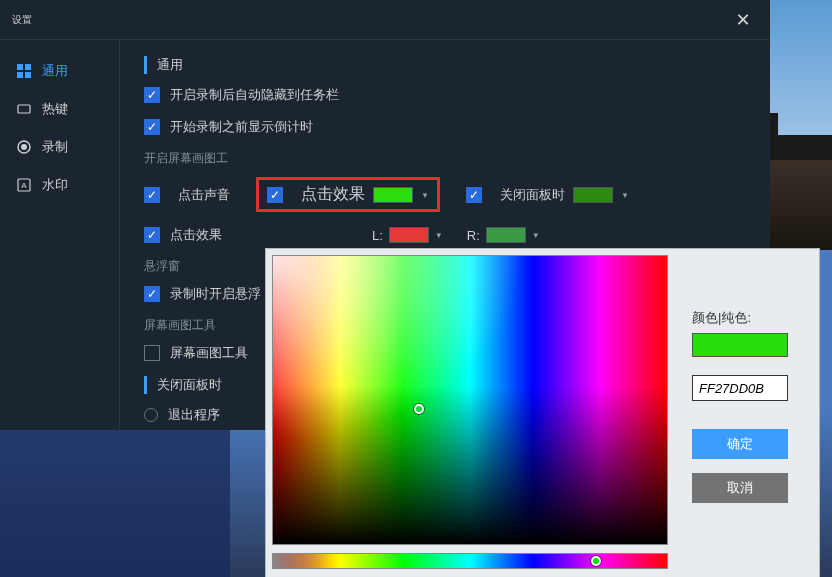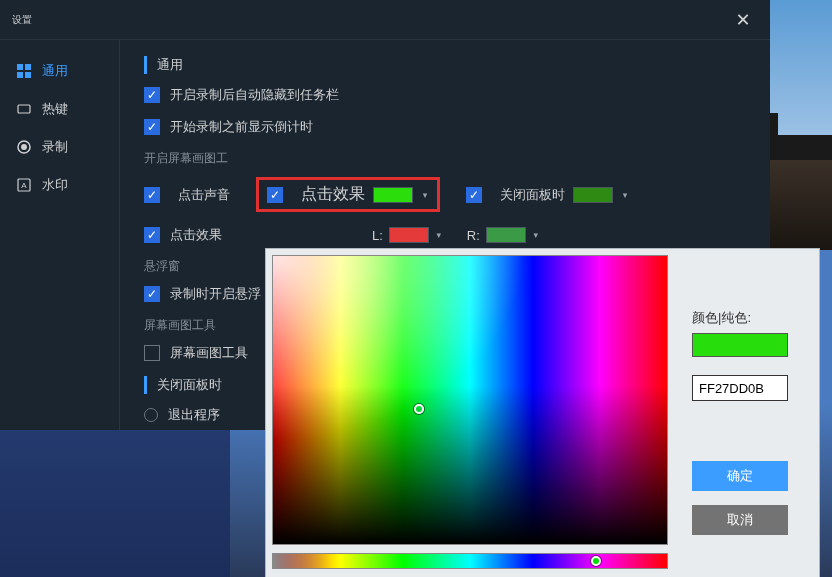--- a/index.html
+++ b/index.html
@@ -34,23 +34,23 @@
 .sv-hue { position:absolute; inset:0; background: linear-gradient(to right, #ff0000 0%, #ffff00 17%, #00ff00 33%, #00ffff 50%, #0000ff 66%, #ff00ff 83%, #ff0000 100%); }
 .sv-sat { position:absolute; inset:0; background: radial-gradient(ellipse at top left, rgba(255,255,255,0.9) 0%, rgba(255,255,255,0) 45%); }
 .sv-black { position:absolute; inset:0; background: linear-gradient(to top, #000 0%, rgba(0,0,0,0) 55%); }
 .sv-cursor { position:absolute; width:10px; height:10px; border:2px solid #fff; border-radius:50%; transform:translate(-50%,-50%); left: 37%; top: 53%; box-shadow: 0 0 0 1px rgba(0,0,0,0.5); }
 .hue-bar { width:396px; height:16px; margin-top:8px; border:1px solid #888; position:relative; background: linear-gradient(to right, #ff0000 0%, #ffff00 17%, #00ff00 33%, #00ffff 50%, #0000ff 66%, #ff00ff 83%, #ff0000 100%); }
 .hue-bar::before { content:""; position:absolute; inset:0; background: linear-gradient(to right, #888 0%, rgba(136,136,136,0) 15%); }
 .hue-cursor { position:absolute; top:50%; left:82%; width:10px; height:10px; border:2px solid #fff; border-radius:50%; transform:translate(-50%,-50%); background:#00dd00; box-shadow: 0 0 0 1px rgba(0,0,0,0.5); }
 .picker-right { flex:1; padding: 60px 18px 0 18px; font-size: 13px; color: #333; }
 .pr-label { margin-bottom: 6px; }
 .pr-swatch { width: 96px; height: 24px; border: 1px solid #555; background: #27dd0b; margin-bottom: 18px; }
-.pr-input { width: 96px; height: 26px; border: 1px solid #333; padding: 2px 6px; font-size: 13px; background: #fff; }
+.pr-input { width: 96px; height: 26px; border: 1px solid #333; padding: 2px 6px; font-size: 13px; background: #fff; font-style: italic; }
 .pr-btn { width: 96px; height: 30px; border: none; color: #fff; font-size: 13px; cursor: pointer; display: block; }
-.pr-ok { background: #3b9dff; margin-top: 60px; margin-bottom: 14px; }
+.pr-ok { background: #3b9dff; margin-top: 28px; margin-bottom: 14px; }
 .pr-cancel { background: #737373; }
 .right-img { position:absolute; right:0; top:0; width:62px; height:250px; overflow:hidden; }
 .right-img .sky { width:100%; height:160px; background: linear-gradient(to bottom, #5a9bd4, #a8c8e8); }
 .right-img .bridge { position:absolute; top:135px; width:100%; height:30px; background:#1a1a1a; }
 .right-img .bridge::before { content:""; position:absolute; left:-6px; top:-22px; width:14px; height:22px; background:#1a1a1a; }
 .right-img .ground { position:absolute; top:160px; width:100%; height:90px; background: linear-gradient(to bottom, #3a3028, #1a1510); }
 </style>
 </head>
 <body>
 

